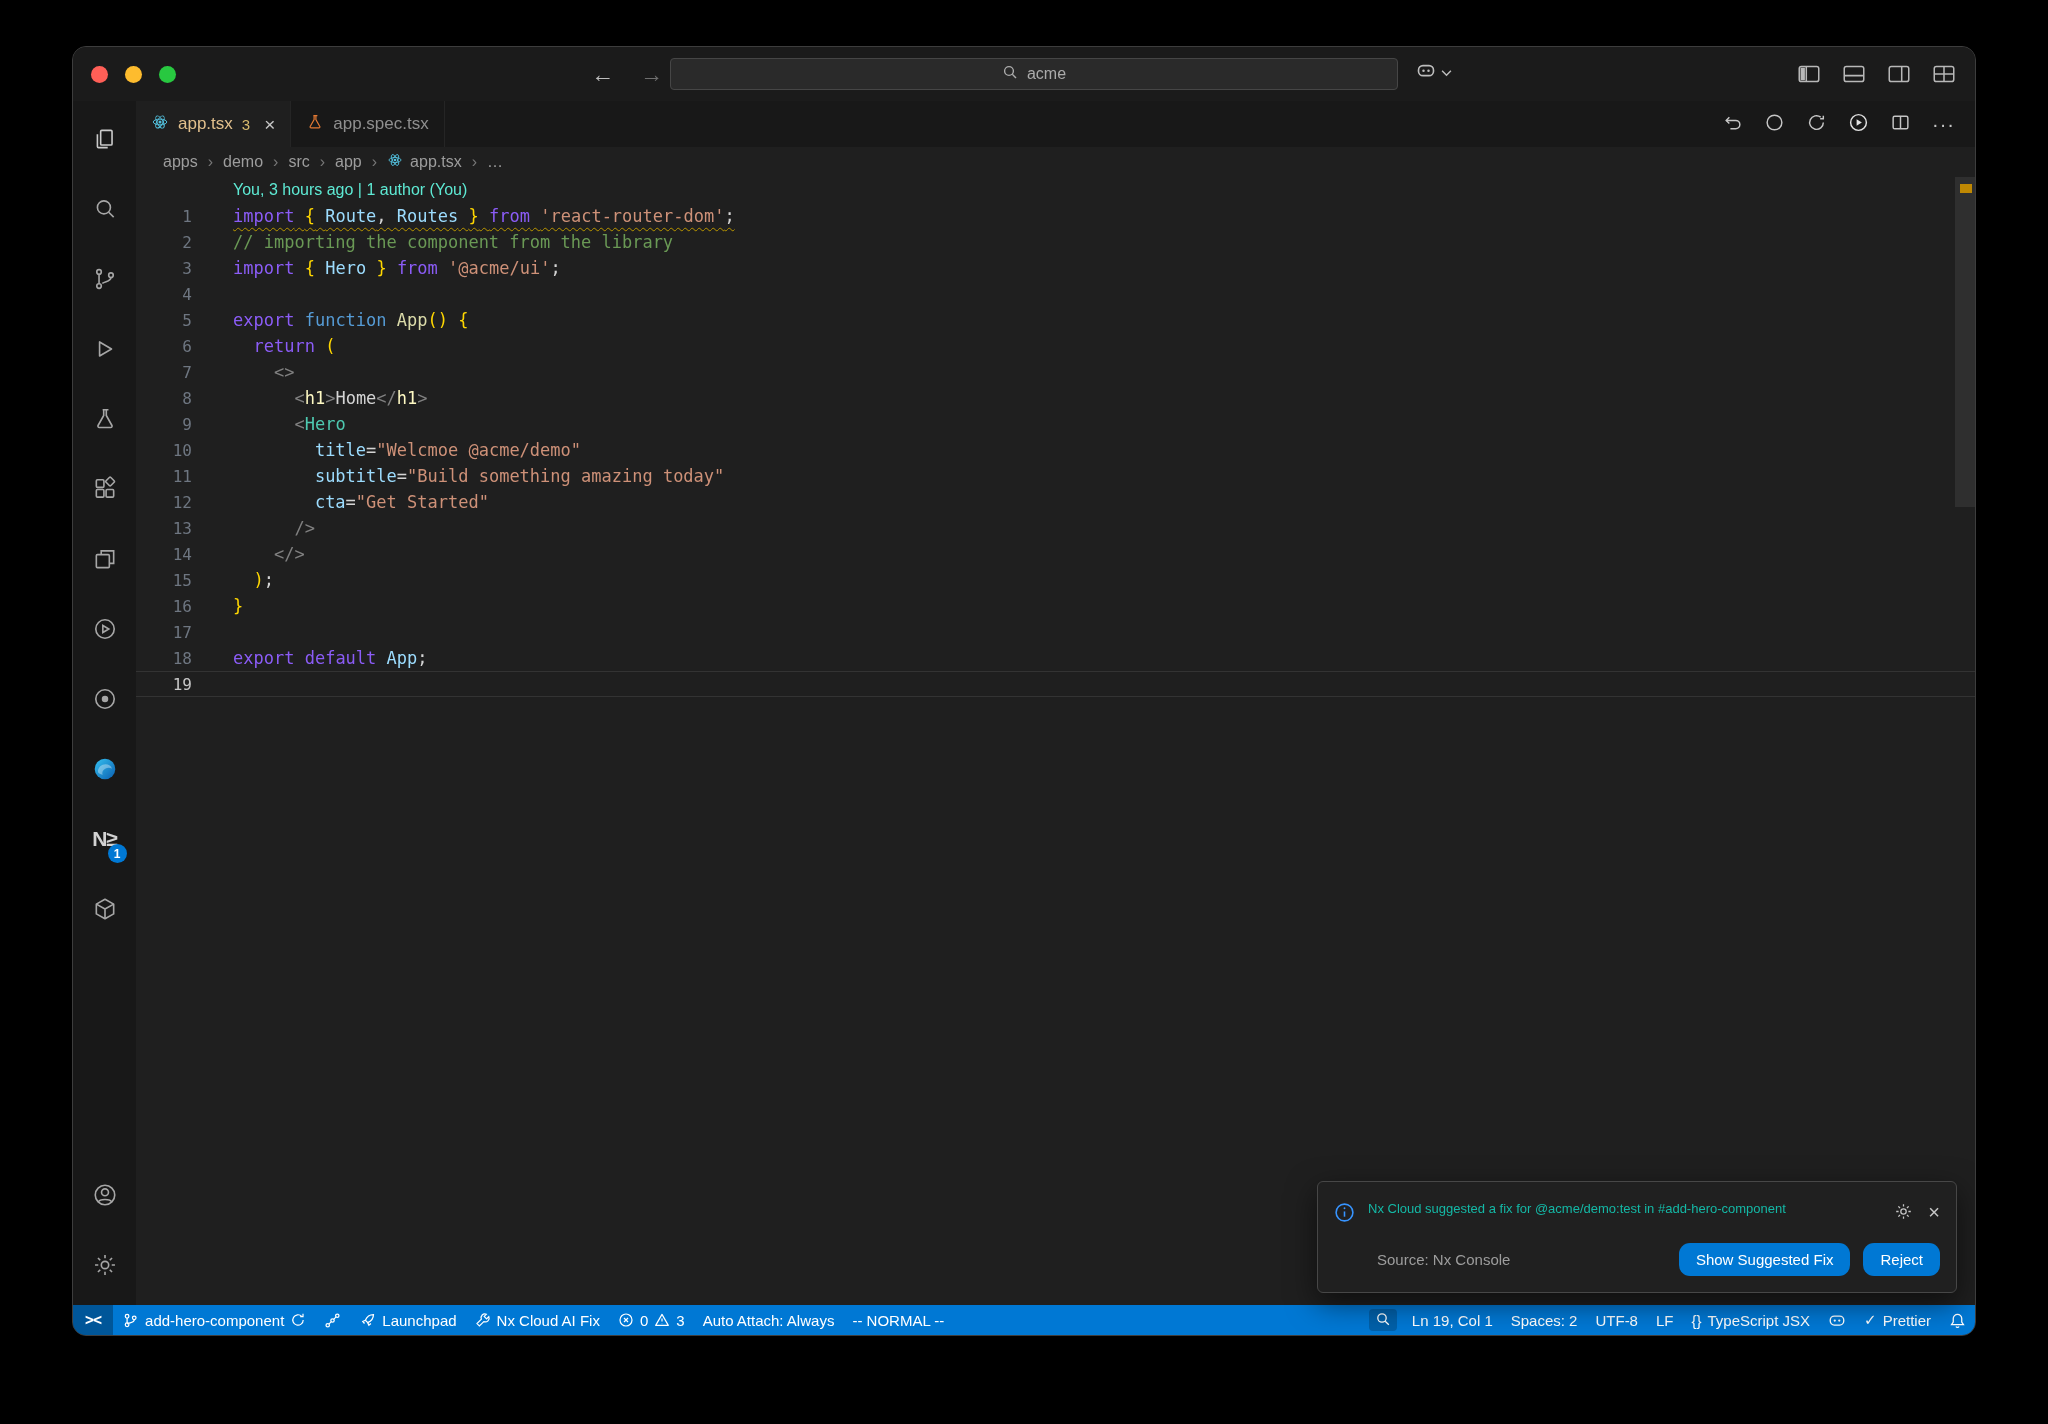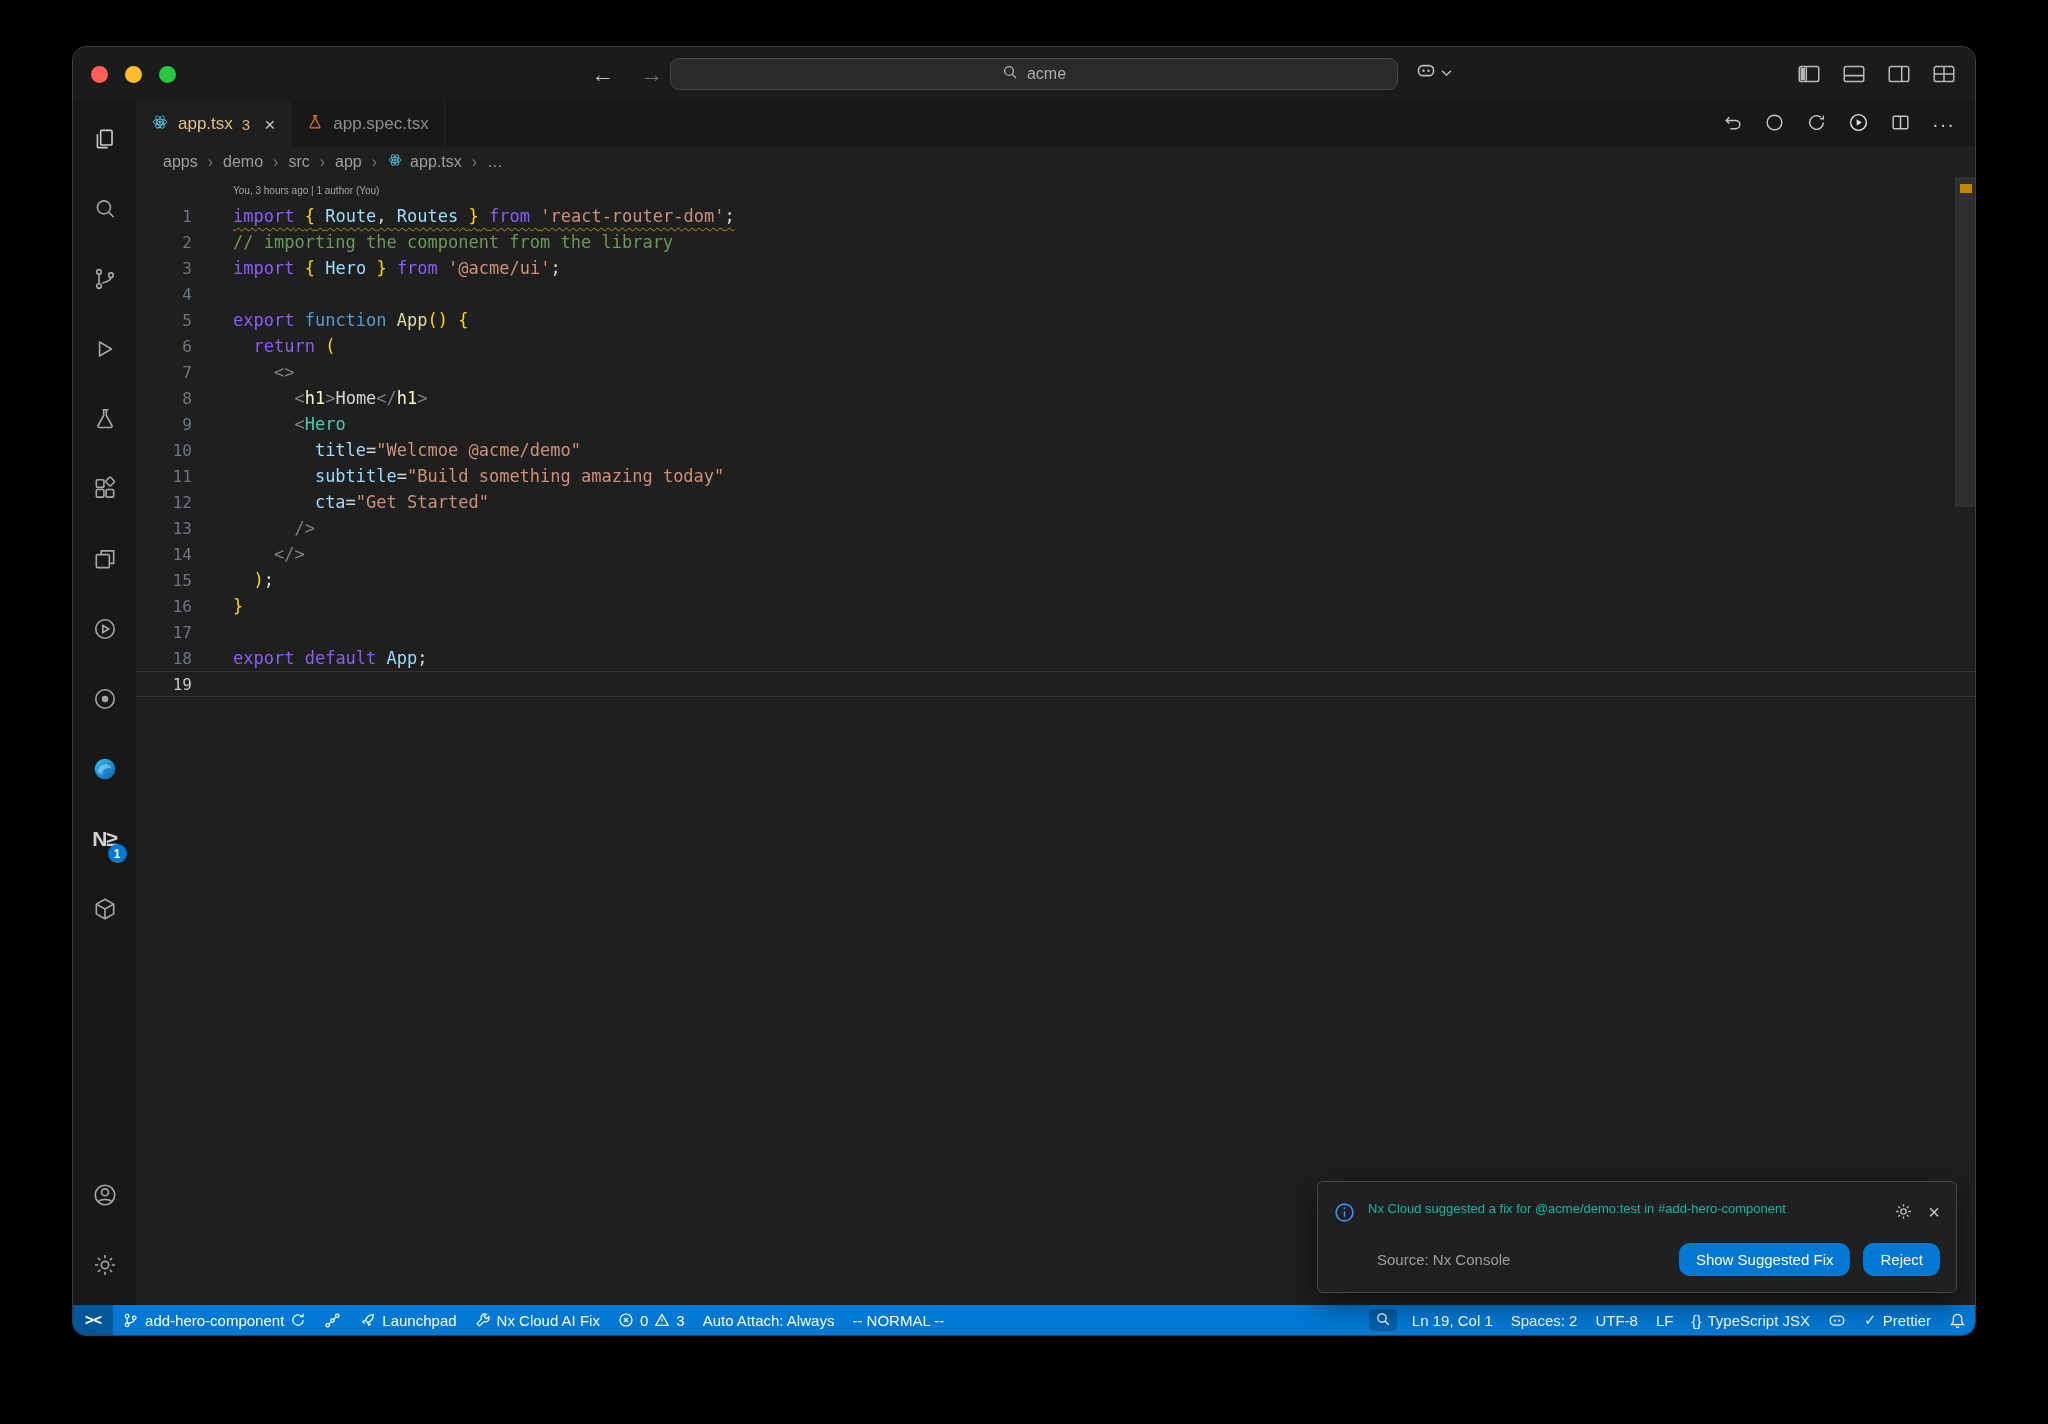--- a/index.html
+++ b/index.html
@@ -11,21 +11,21 @@
     display:flex; flex-direction:column; }
 
   
   .titlebar { height:54px; flex:none; background:#1b1b1b; position:relative; display:flex; align-items:center; padding:0 18px; }
   .lights { display:flex; gap:17px; }
   .light { width:17px; height:17px; border-radius:50%; }
   .light.red{ background:#ff5f57; } .light.yellow{ background:#febc2e; } .light.green{ background:#28c840; }
   .nav { position:absolute; left:518px; top:0; height:54px; display:flex; align-items:center; gap:26px; font-size:23px; }
   .nav .back{ color:#bdbdbd; } .nav .fwd{ color:#6f6f6f; }
   .command-center { position:absolute; left:597px; top:11px; width:728px; height:32px;
-    background:#2a2a2a; border:1px solid #464646; border-radius:9px;
+    background:#2a2a2a; border:1px solid #464646; border-radius:4px;
     display:flex; align-items:center; justify-content:center; gap:9px; color:#ababab; font-size:16px; }
   .copilot-chip { position:absolute; left:1343px; top:13px; display:flex; align-items:center; gap:5px; color:#bdbdbd; }
   .layout-controls { position:absolute; right:18px; top:14px; display:flex; gap:19px; align-items:center; }
   .tb-ico svg { display:block; }
 
   
   .main { flex:1; display:flex; min-height:0; }
 
   .activitybar { width:63px; flex:none; background:#181818; display:flex; flex-direction:column; align-items:center; padding:10px 0 12px; }
   .ab-item { width:48px; height:56px; margin-bottom:14px; display:flex; align-items:center; justify-content:center; position:relative; flex:none; }
@@ -48,21 +48,21 @@
   .editor-actions .more { font-size:20px; letter-spacing:1px; color:#c5c5c5; }
 
   
   .breadcrumbs { height:30px; flex:none; display:flex; align-items:center; gap:10px; padding-left:27px; font-size:16px; color:#9d9d9d; background:#1f1f1f; }
   .bc-sep { color:#767676; }
   .bc-file { display:flex; align-items:center; gap:7px; }
 
   
   .editor { flex:1; position:relative; overflow:hidden; background:#1f1f1f;
     font-family:"DejaVu Sans Mono","Liberation Mono",monospace; font-size:17px; }
-  .blame-row { height:26px; display:flex; align-items:center; padding-left:97px; color:#a3a3a3; font-size:10px;
+  .blame-row { height:26px; display:flex; align-items:center; padding-left:97px; color:#5eead4; font-size:16px;
     font-family:"Liberation Sans","DejaVu Sans",sans-serif; }
   .code-line { height:26px; display:flex; align-items:center; white-space:pre; width:100%; }
   .code-line .gutter { width:56px; flex:none; text-align:right; color:#6e7681; font-size:16px; }
   .code-line .code { margin-left:41px; }
   .code-line.current { box-shadow: inset 0 1px 0 rgba(255,255,255,0.09), inset 0 -1px 0 rgba(255,255,255,0.09); }
   .code-line.current .gutter { color:#c6c6c6; }
   .squiggle { text-decoration: underline wavy #b89500; text-decoration-thickness:1px; text-underline-offset:5px; }
   .tk-kw{color:#8b5cf6} .tk-kb{color:#569cd6} .tk-fn{color:#dcdcaa} .tk-vr{color:#9cdcfe}
   .tk-st{color:#ce9178} .tk-cm{color:#6a9955} .tk-br{color:#ffd700} .tk-ab{color:#808080}
   .tk-tg{color:#fef9c3} .tk-cp{color:#4ec9b0} .tk-pl{color:#d4d4d4}

